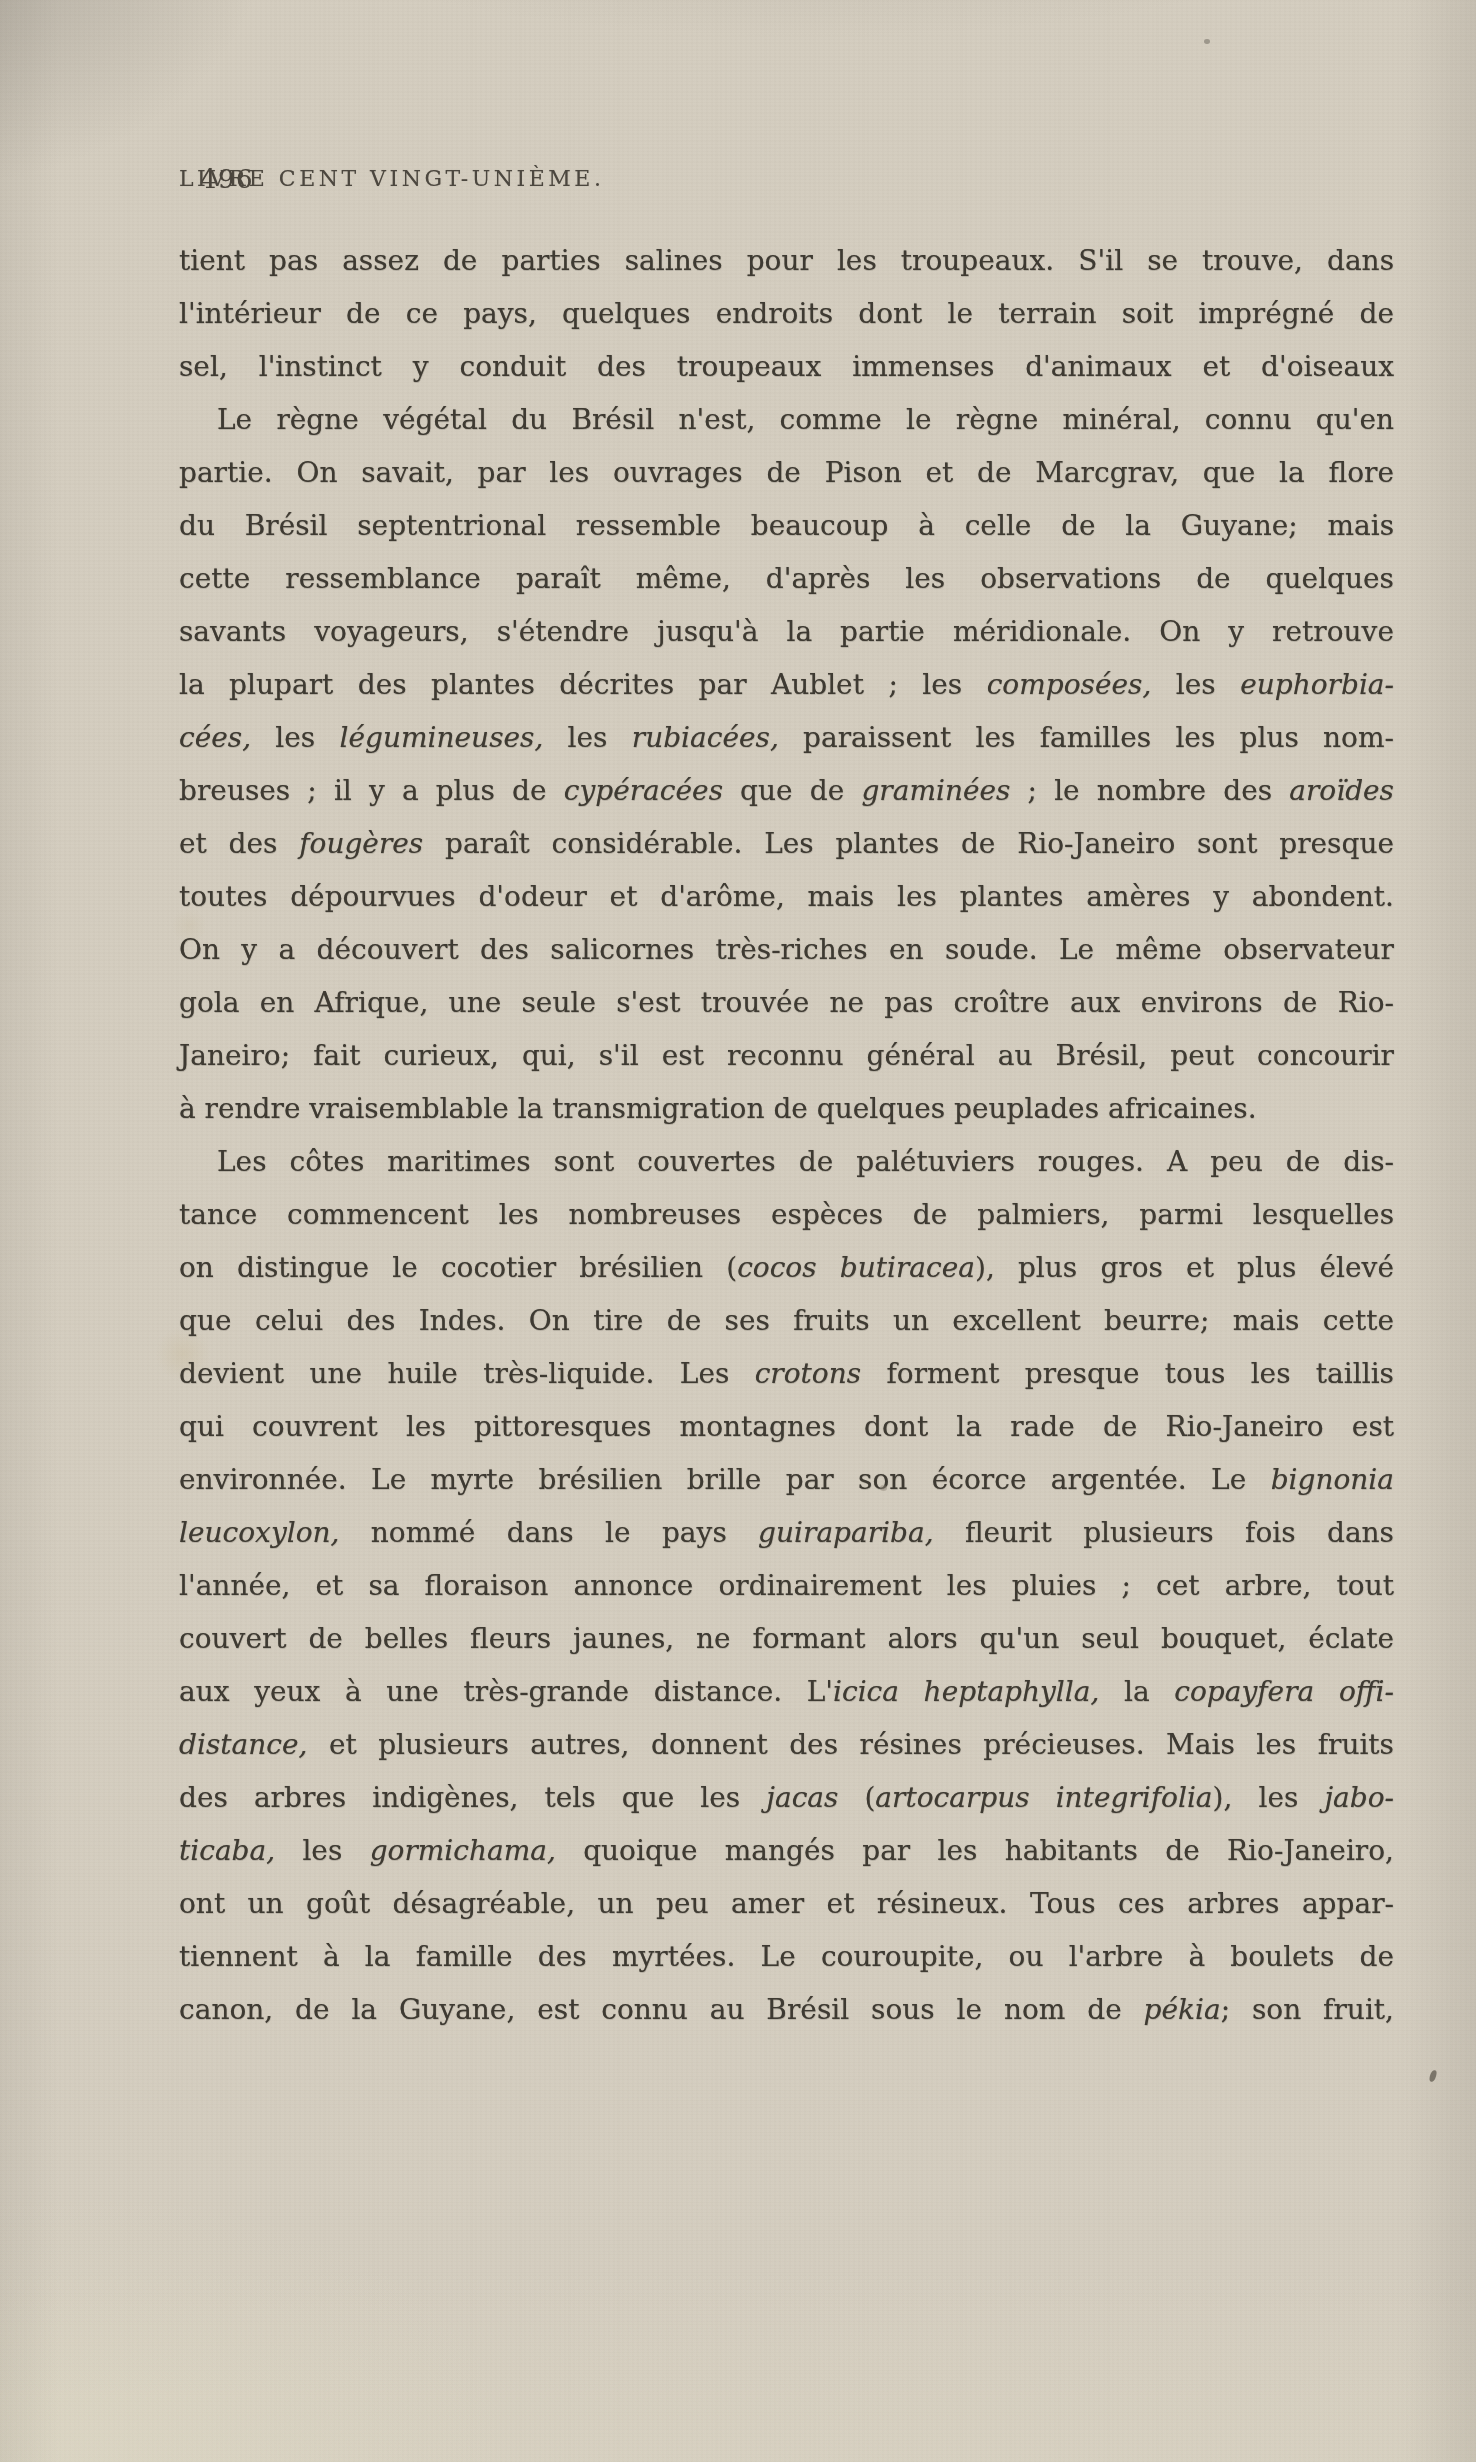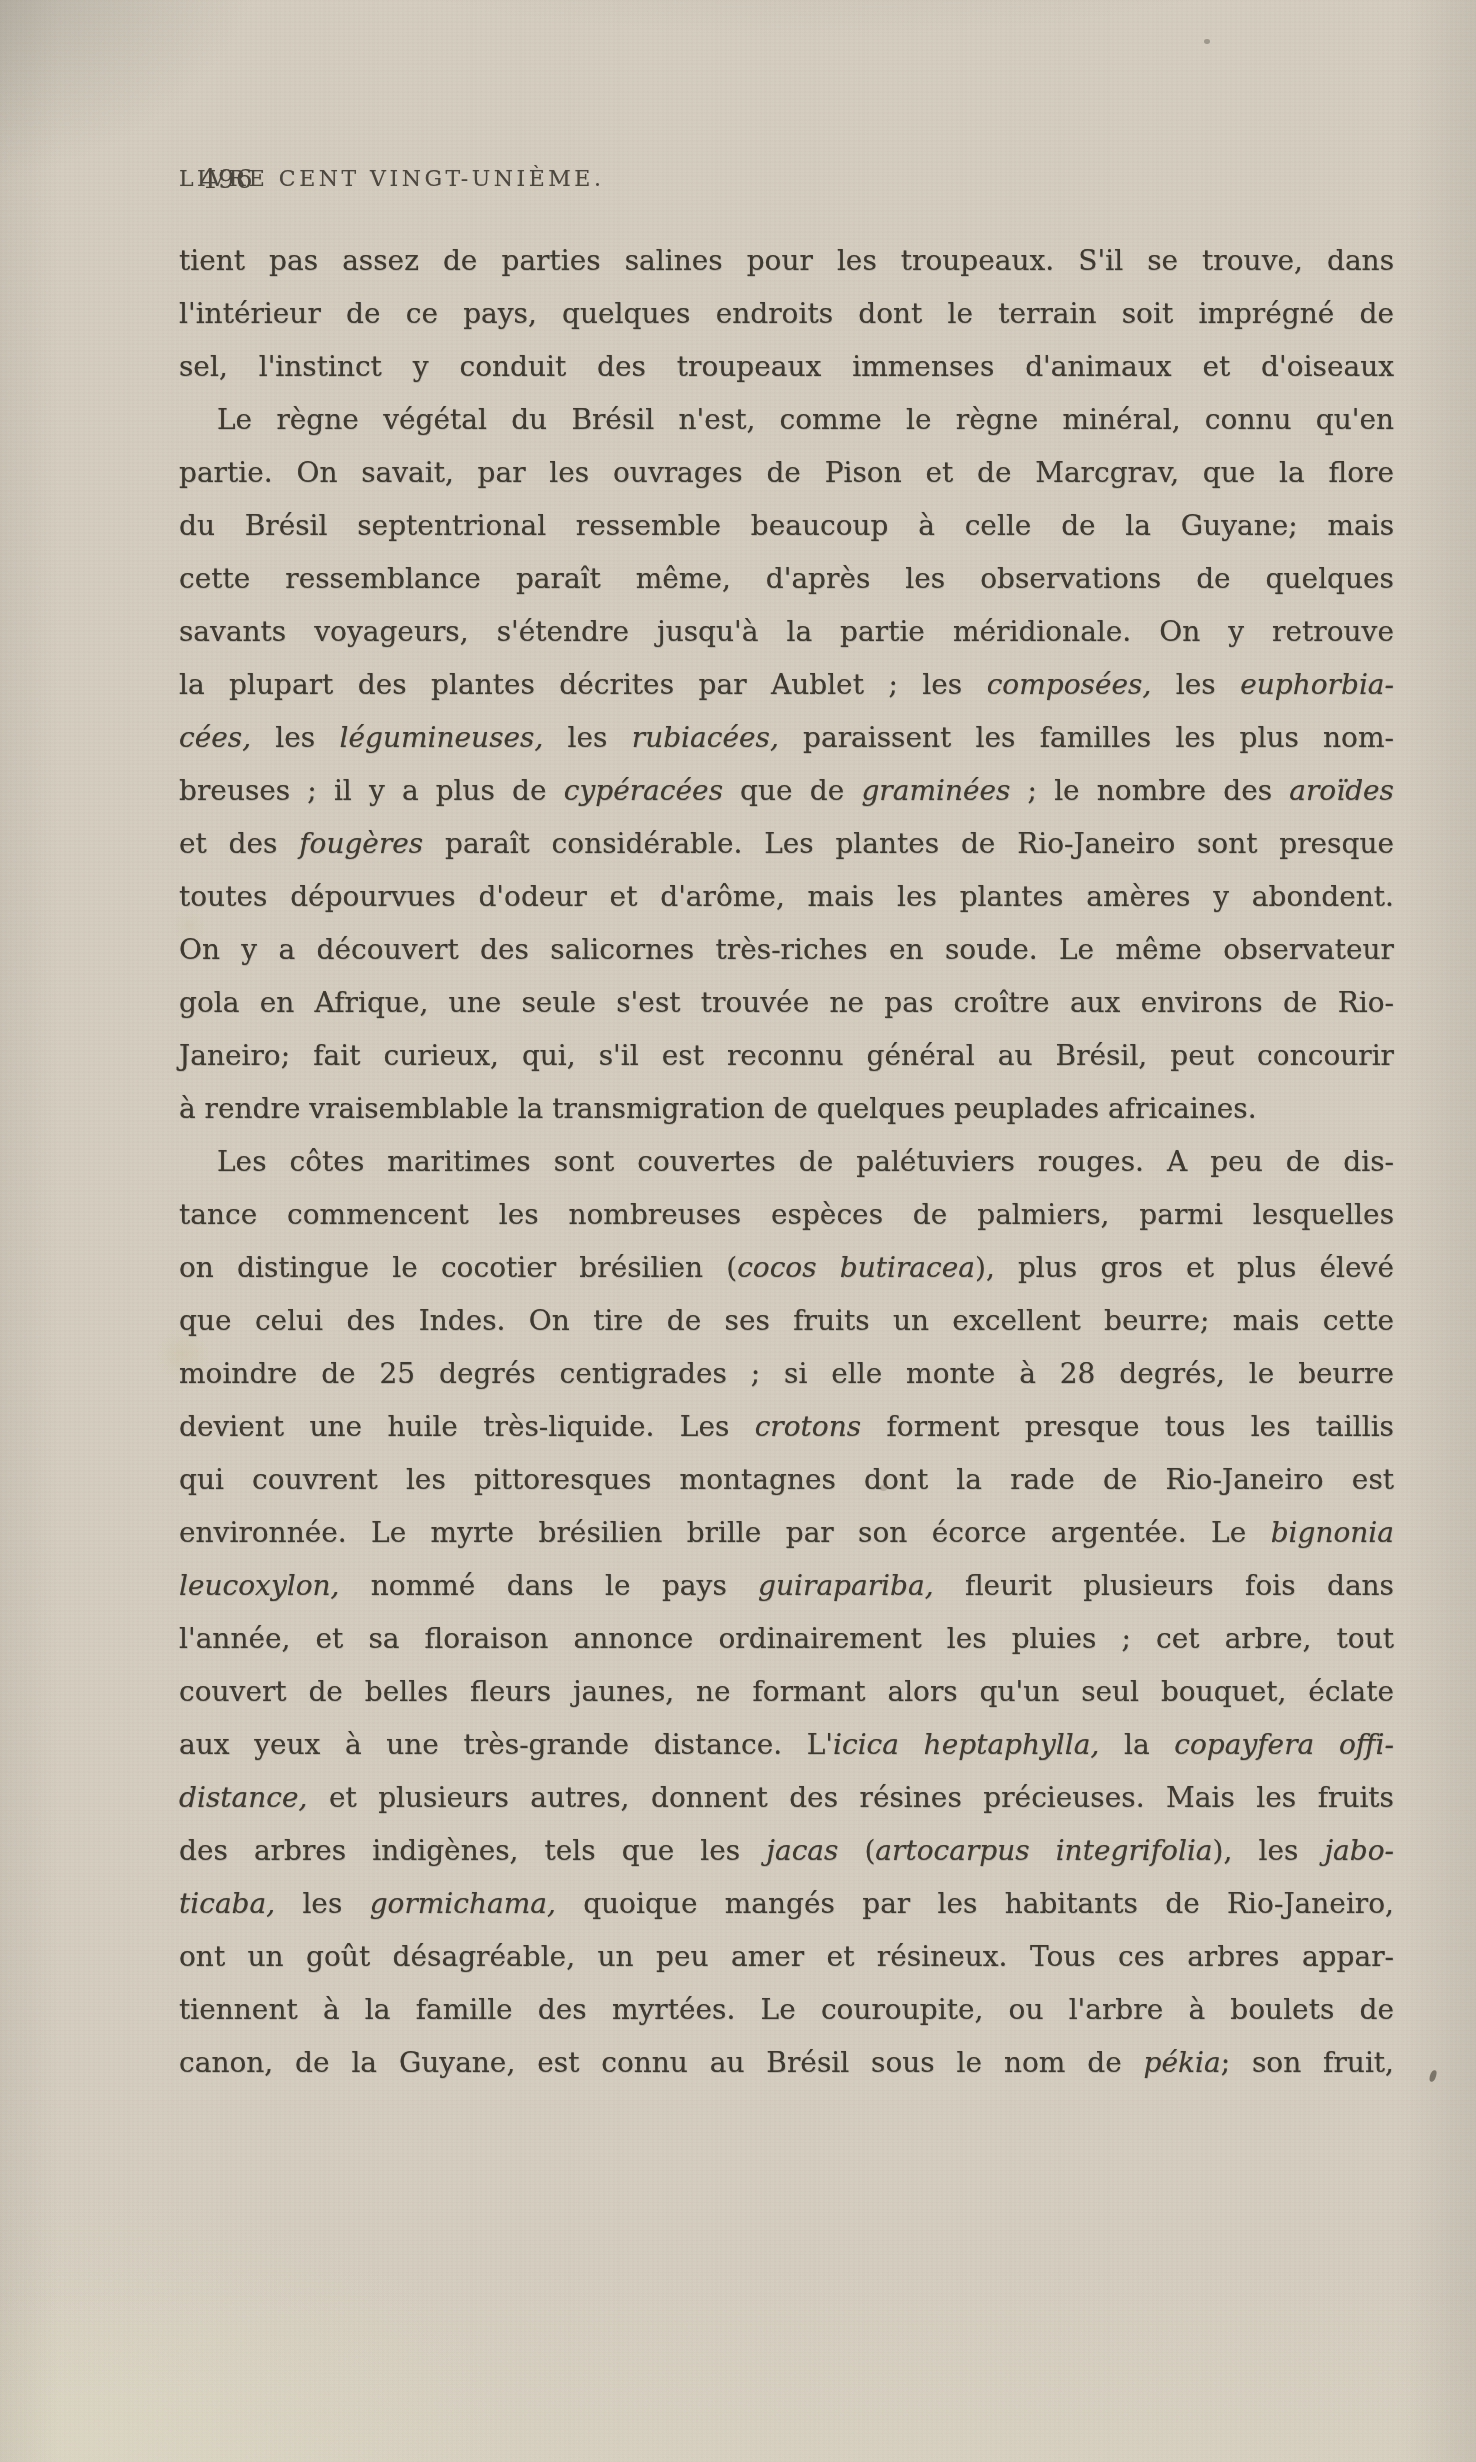--- a/index.html
+++ b/index.html
@@ -101,21 +101,20 @@
       <div class="line"><span>et des </span><span class="it">fougères</span><span> paraît considérable. Les plantes de Rio-Janeiro sont presque</span></div>
       <div class="line"><span>toutes dépourvues d'odeur et d'arôme, mais les plantes amères y abondent.</span></div>
       <div class="line"><span>On y a découvert des salicornes très-riches en soude. Le même observateur</span></div>
       <div class="line"><span>gola en Afrique, une seule s'est trouvée ne pas croître aux environs de Rio-</span></div>
       <div class="line"><span>Janeiro; fait curieux, qui, s'il est reconnu général au Brésil, peut concourir</span></div>
       <div class="line endline"><span>à rendre vraisemblable la transmigration de quelques peuplades africaines.</span></div>
       <div class="line indent"><span>Les côtes maritimes sont couvertes de palétuviers rouges. A peu de dis-</span></div>
       <div class="line"><span>tance commencent les nombreuses espèces de palmiers, parmi lesquelles</span></div>
       <div class="line"><span>on distingue le cocotier brésilien (</span><span class="it">cocos butiracea</span><span>), plus gros et plus élevé</span></div>
       <div class="line"><span>que celui des Indes. On tire de ses fruits un excellent beurre; mais cette</span></div>
-      <div class="line"><span>moindre de 25 degrés centigrades ; si elle monte à 28 degrés, le beurre</span></div>
       <div class="line"><span>devient une huile très-liquide. Les </span><span class="it">crotons</span><span> forment presque tous les taillis</span></div>
       <div class="line"><span>qui couvrent les pittoresques montagnes dont la rade de Rio-Janeiro est</span></div>
       <div class="line"><span>environnée. Le myrte brésilien brille par son écorce argentée. Le </span><span class="it">bignonia</span></div>
       <div class="line"><span class="it">leucoxylon,</span><span> nommé dans le pays </span><span class="it">guirapariba,</span><span> fleurit plusieurs fois dans</span></div>
       <div class="line"><span>l'année, et sa floraison annonce ordinairement les pluies ; cet arbre, tout</span></div>
       <div class="line"><span>couvert de belles fleurs jaunes, ne formant alors qu'un seul bouquet, éclate</span></div>
       <div class="line"><span>aux yeux à une très-grande distance. L'</span><span class="it">icica heptaphylla,</span><span> la </span><span class="it">copayfera offi-</span></div>
       <div class="line"><span class="it">distance,</span><span> et plusieurs autres, donnent des résines précieuses. Mais les fruits</span></div>
       <div class="line"><span>des arbres indigènes, tels que les </span><span class="it">jacas</span><span> (</span><span class="it">artocarpus integrifolia</span><span>), les </span><span class="it">jabo-</span></div>
       <div class="line"><span class="it">ticaba,</span><span> les </span><span class="it">gormichama,</span><span> quoique mangés par les habitants de Rio-Janeiro,</span></div>

